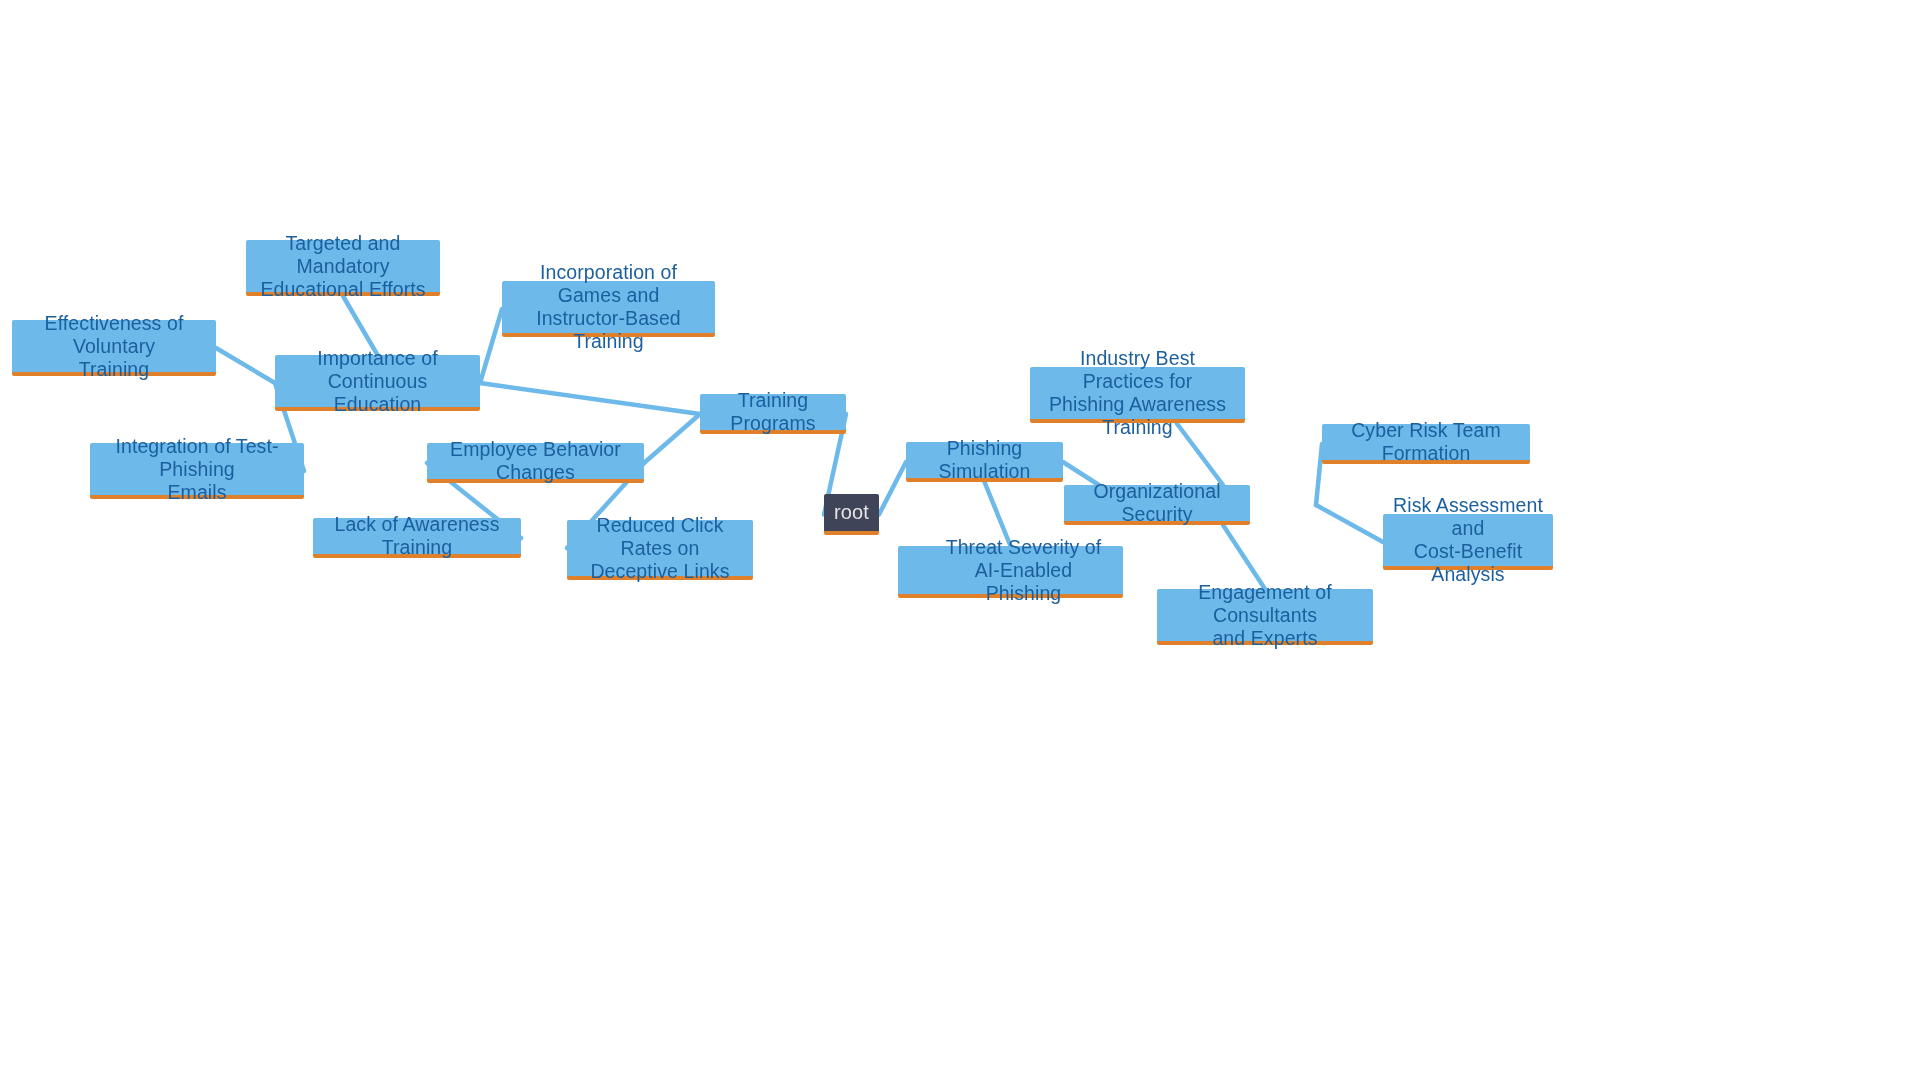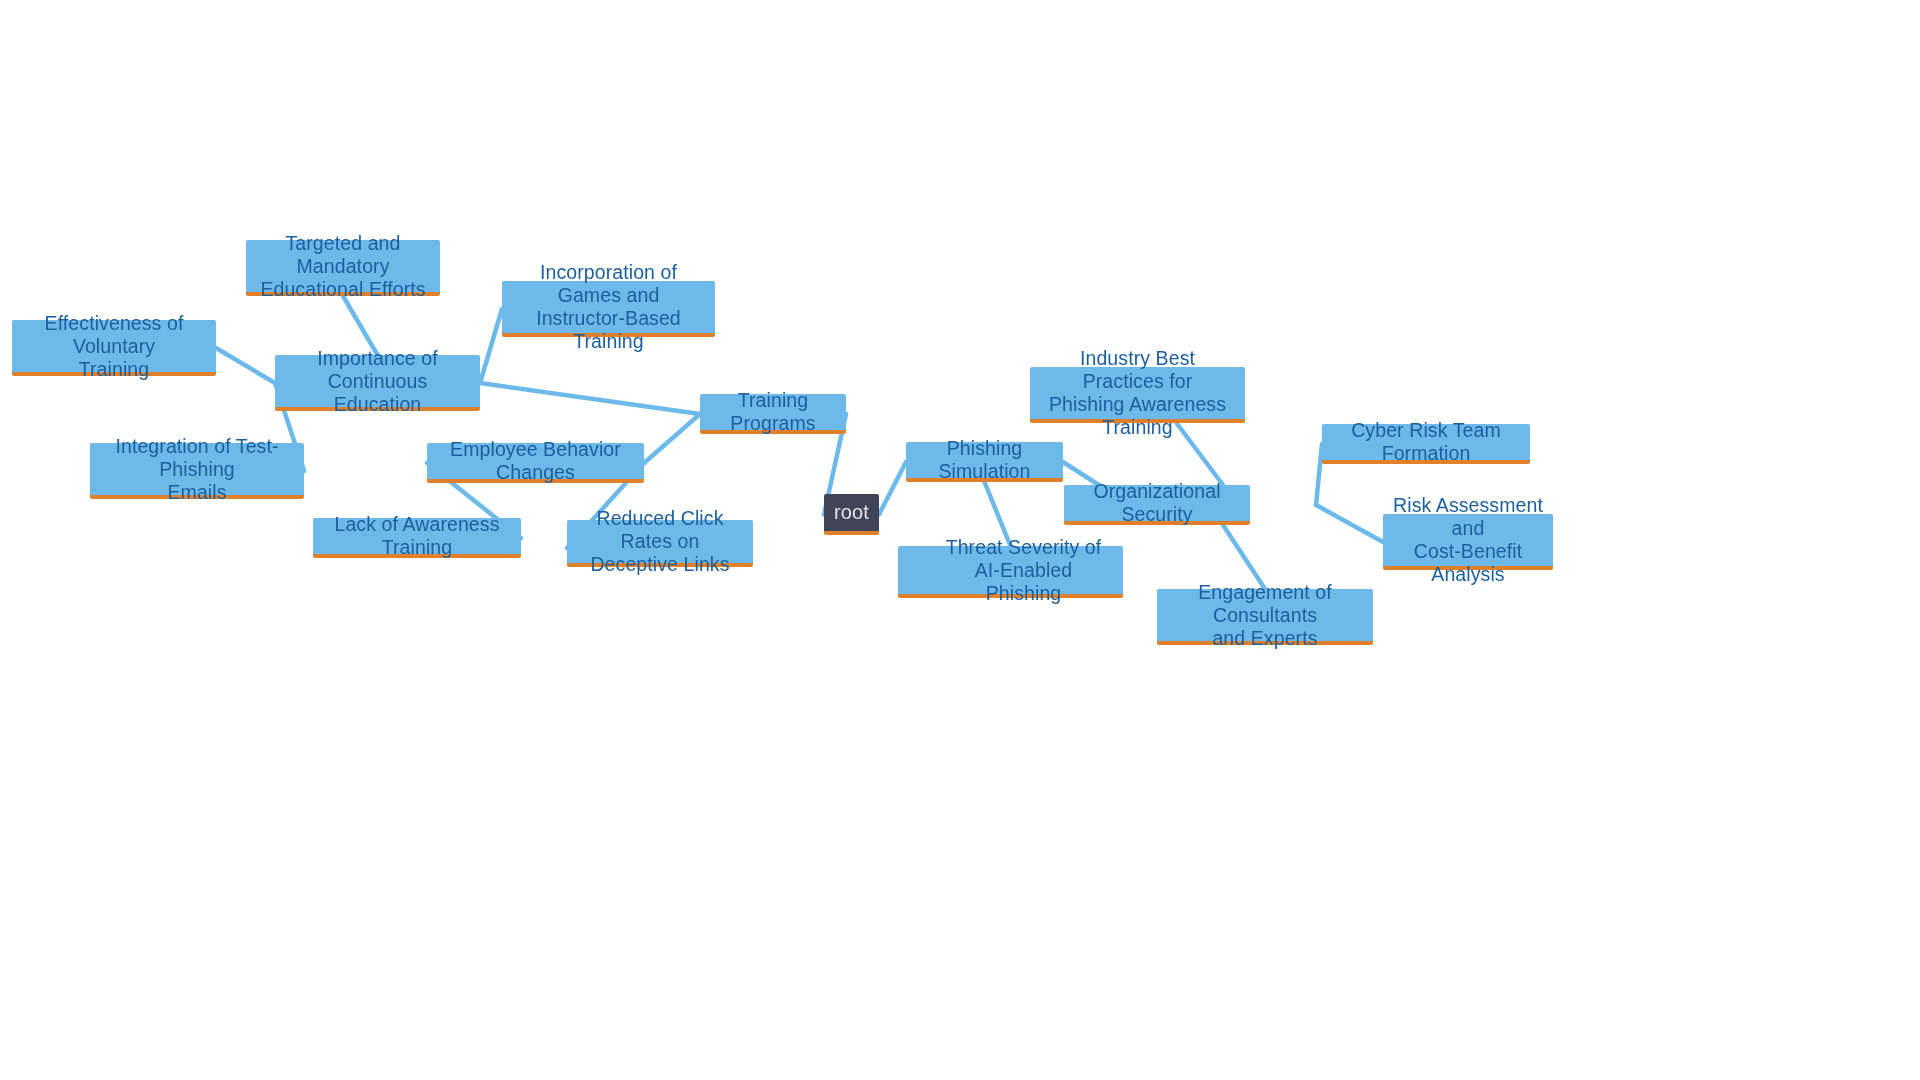--- a/index.html
+++ b/index.html
@@ -94,21 +94,21 @@
       <div class="node" style="left: 427px; top: 443px; width: 217px; height: 40px;">Employee Behavior Changes</div>
       <div class="node" style="left: 246px; top: 240px; width: 194px; height: 56px;">Targeted and Mandatory
 Educational Efforts</div>
       <div class="node" style="left: 12px; top: 320px; width: 204px; height: 56px;">Effectiveness of Voluntary
 Training</div>
       <div class="node" style="left: 502px; top: 281px; width: 213px; height: 56px;">Incorporation of Games and
 Instructor-Based Training</div>
       <div class="node" style="left: 90px; top: 443px; width: 214px; height: 56px;">Integration of Test-Phishing
 Emails</div>
       <div class="node" style="left: 313px; top: 518px; width: 208px; height: 40px;">Lack of Awareness Training</div>
-      <div class="node" style="left: 567px; top: 520px; width: 186px; height: 47px;">Reduced Click Rates on
+      <div class="node" style="left: 567px; top: 520px; width: 186px; height: 60px;">Reduced Click Rates on
 Deceptive Links</div>
       <div class="node" style="left: 1064px; top: 485px; width: 186px; height: 40px;">Organizational Security</div>
       <div class="node" style="left: 898px; top: 546px; width: 225px; height: 52px; padding-left: 36px;">Threat Severity of AI-Enabled
 Phishing</div>
       <div class="node" style="left: 1030px; top: 367px; width: 215px; height: 56px;">Industry Best Practices for
 Phishing Awareness Training</div>
       <div class="node" style="left: 1322px; top: 424px; width: 208px; height: 40px;">Cyber Risk Team Formation</div>
       <div class="node" style="left: 1383px; top: 514px; width: 170px; height: 56px;">Risk Assessment and
 Cost-Benefit Analysis</div>
       <div class="node" style="left: 1157px; top: 589px; width: 216px; height: 56px;">Engagement of Consultants

